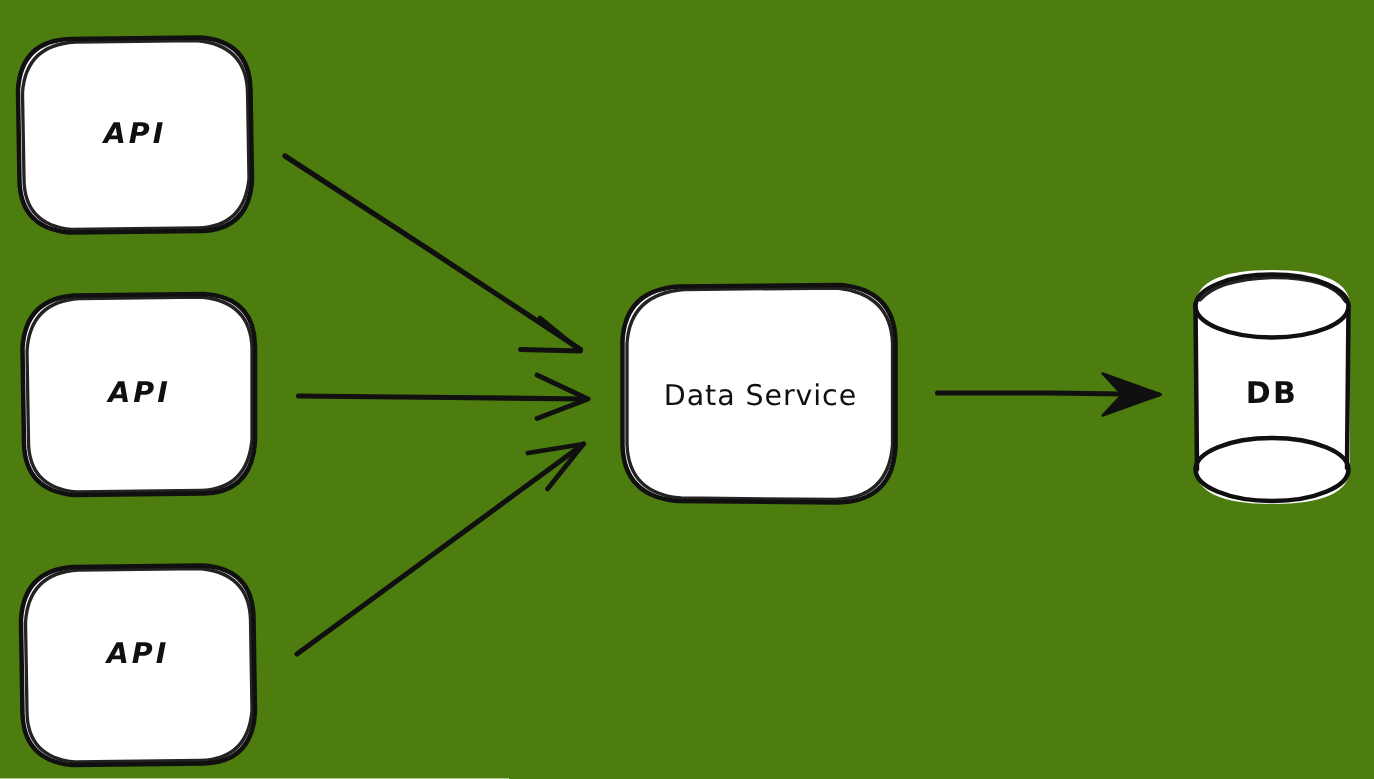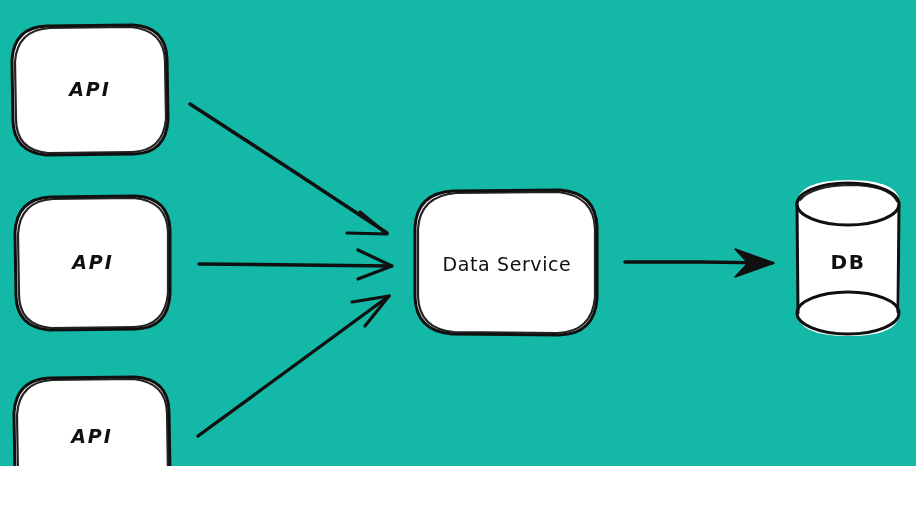--- a/index.html
+++ b/index.html
@@ -7,22 +7,22 @@
     margin: 0;
     padding: 0;
     background: #ffffff;
   }
   body {
     font-family: "DejaVu Sans", sans-serif;
   }
   #canvas-root {
     position: relative;
     width: 916px;
-    height: 466px;
-    background: #14b8a6;
+    height: 519px;
+    background: #4d7c0f;
     overflow: hidden;
   }
   #diagram-svg {
     position: absolute;
     top: 0;
     left: 0;
     width: 916px;
     height: 519px;
     display: block;
   }

